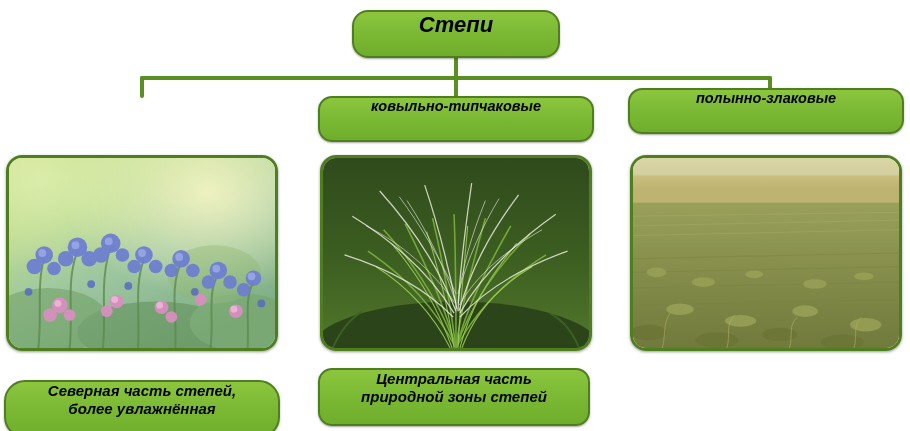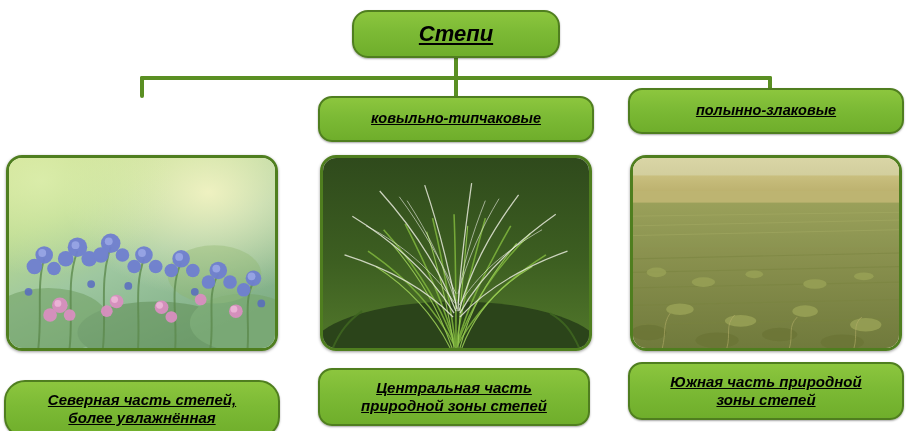--- a/index.html
+++ b/index.html
@@ -22,29 +22,28 @@
   }
 
   
   .node {
     position: absolute;
     box-sizing: border-box;
     border: 2px solid #4f7e1f;
     border-radius: 14px;
     background: linear-gradient(to bottom, #8cc63e 0%, #7cba35 45%, #6fae2b 100%);
     display: flex;
-    align-items: center;
+    align-items: flex-start;
     justify-content: center;
     text-align: center;
     color: #000000;
     font-style: italic;
     font-weight: bold;
     line-height: 1.18;
     box-shadow: 0 1px 2px rgba(0,0,0,0.35);
-    text-decoration: underline;
   }
 
   .root {
     left: 352px;
     top: 10px;
     width: 208px;
     height: 48px;
     font-size: 22px;
     border-radius: 16px;
   }
@@ -350,18 +349,14 @@
   </div>
 
   <div class="node desc desc-1">
     <span style="white-space: pre-line;">Северная часть степей,
 более увлажнённая</span>
   </div>
   <div class="node desc desc-2">
     <span style="white-space: pre-line;">Центральная часть
 природной зоны степей</span>
   </div>
-  <div class="node desc desc-3">
-    <span style="white-space: pre-line;">Южная часть природной
-зоны степей</span>
-  </div>
 
 </div>
 
 </body></html>

